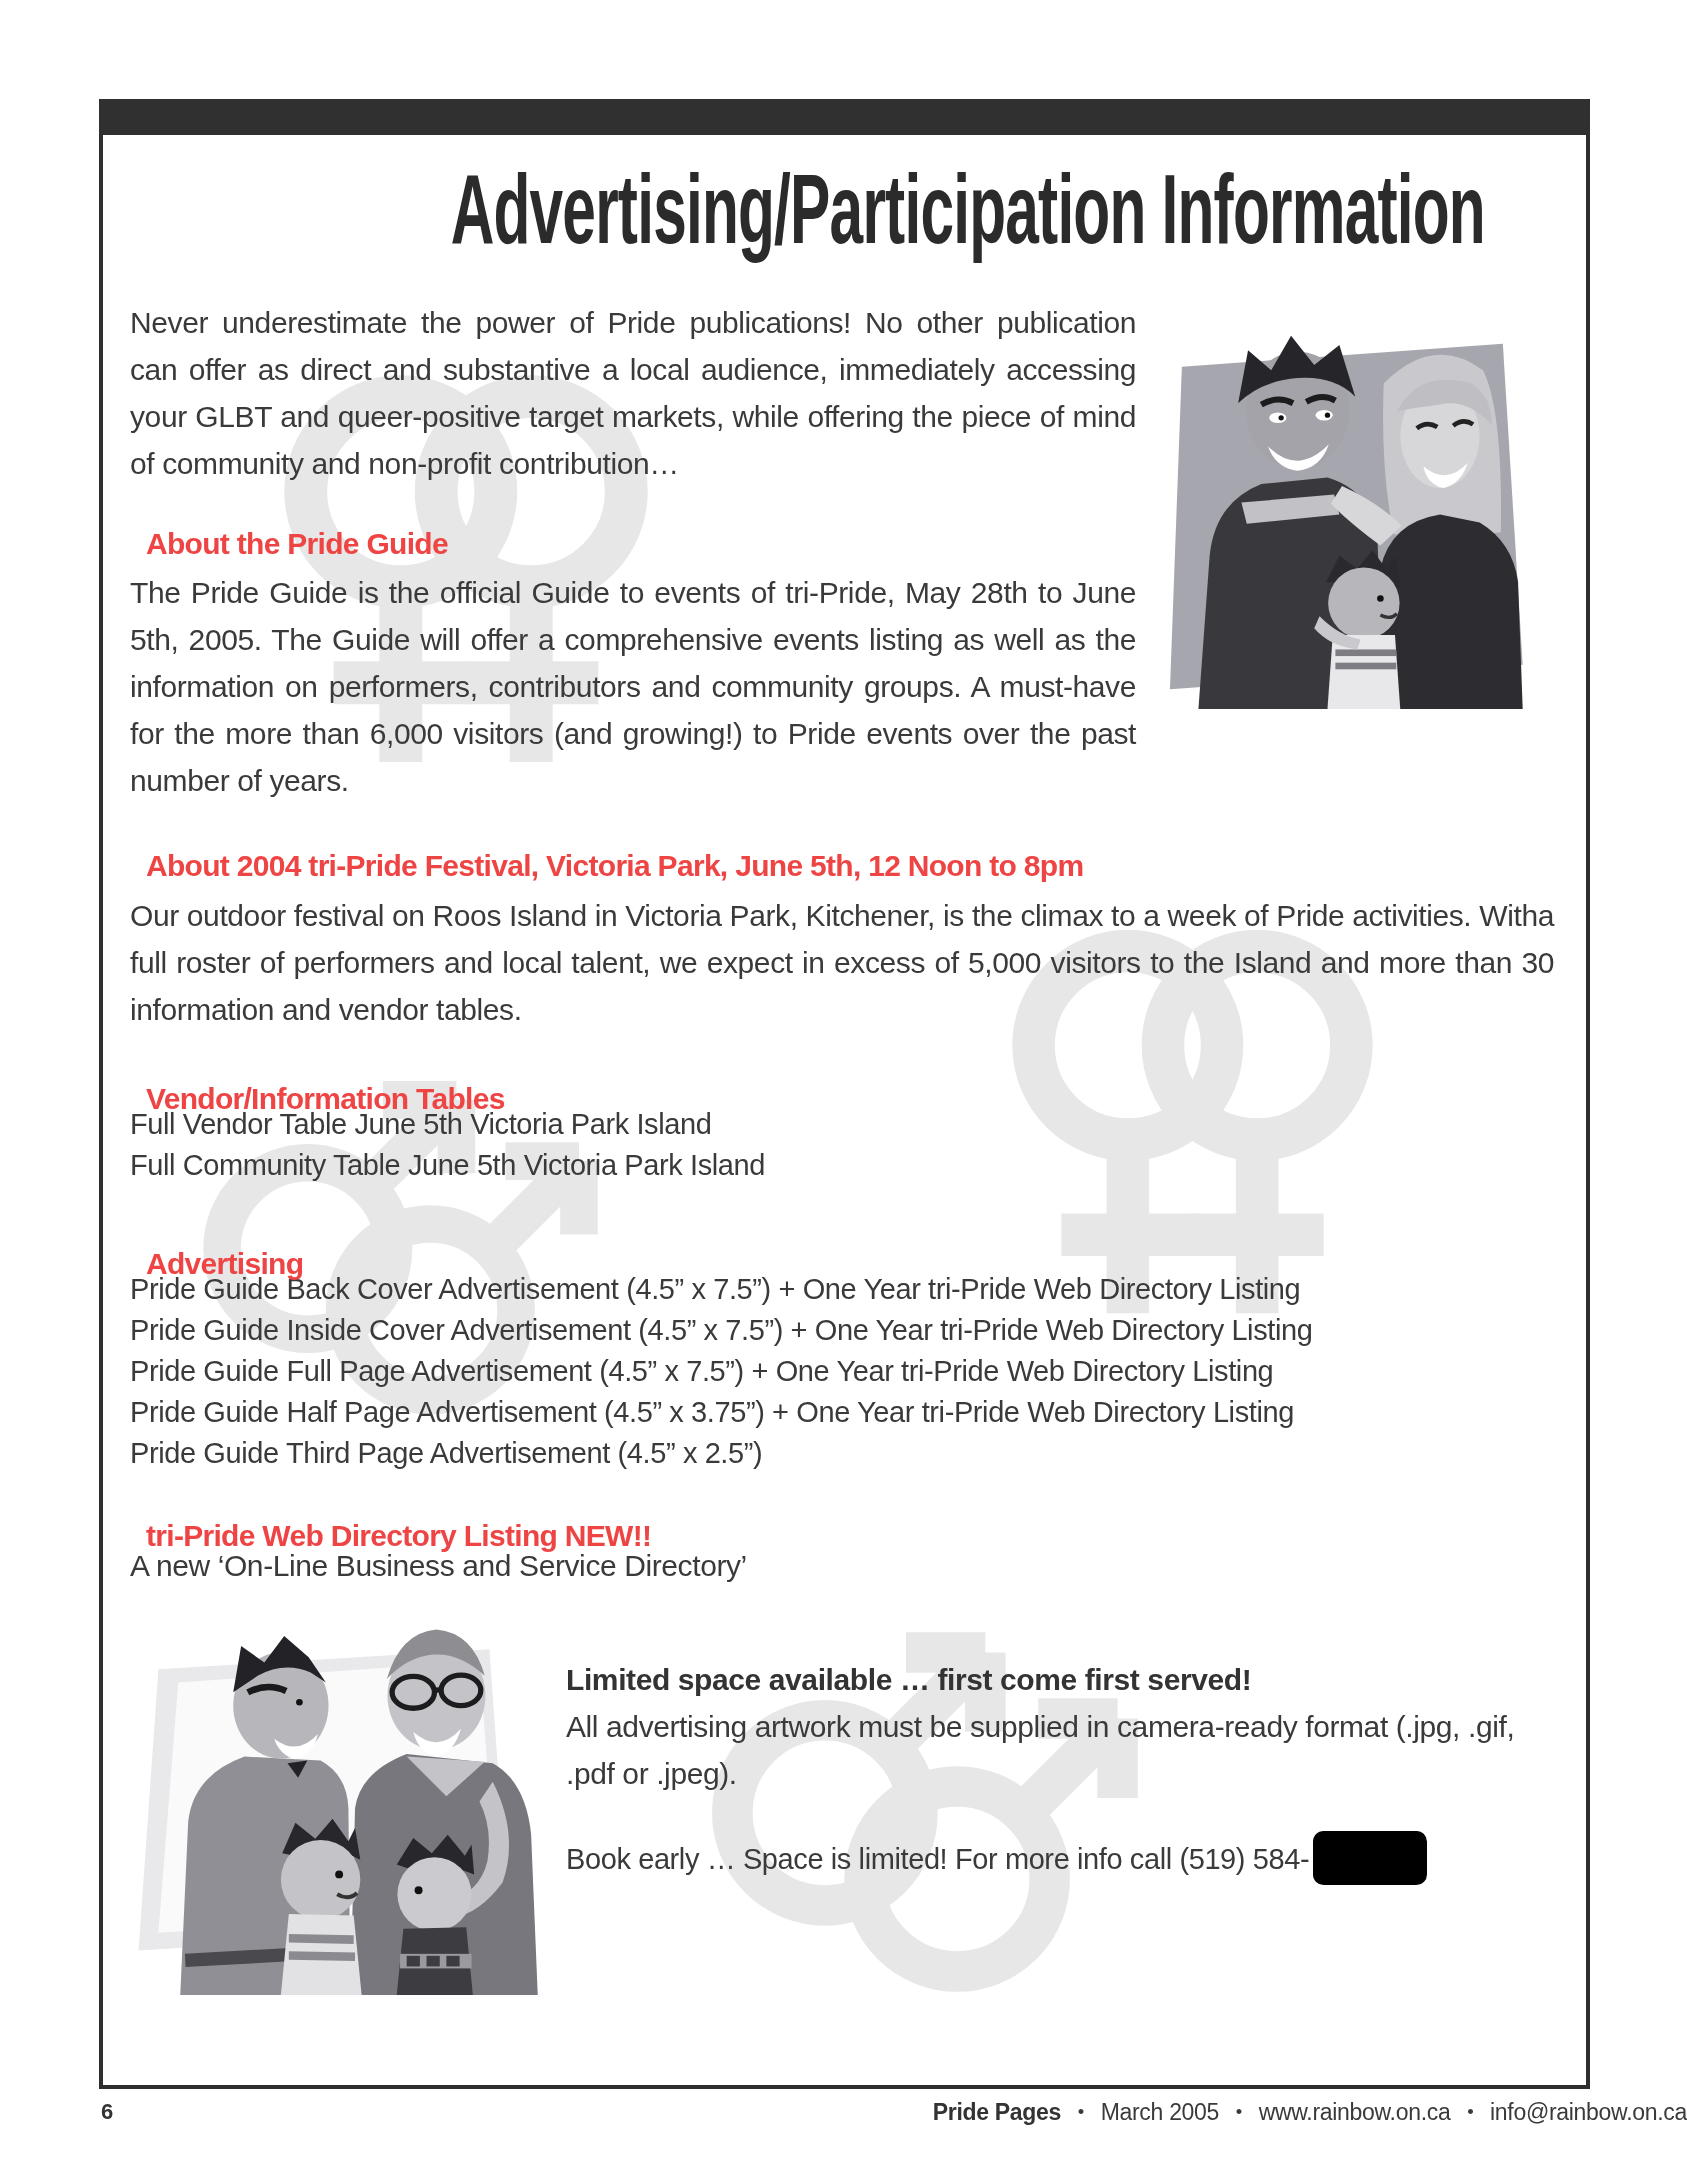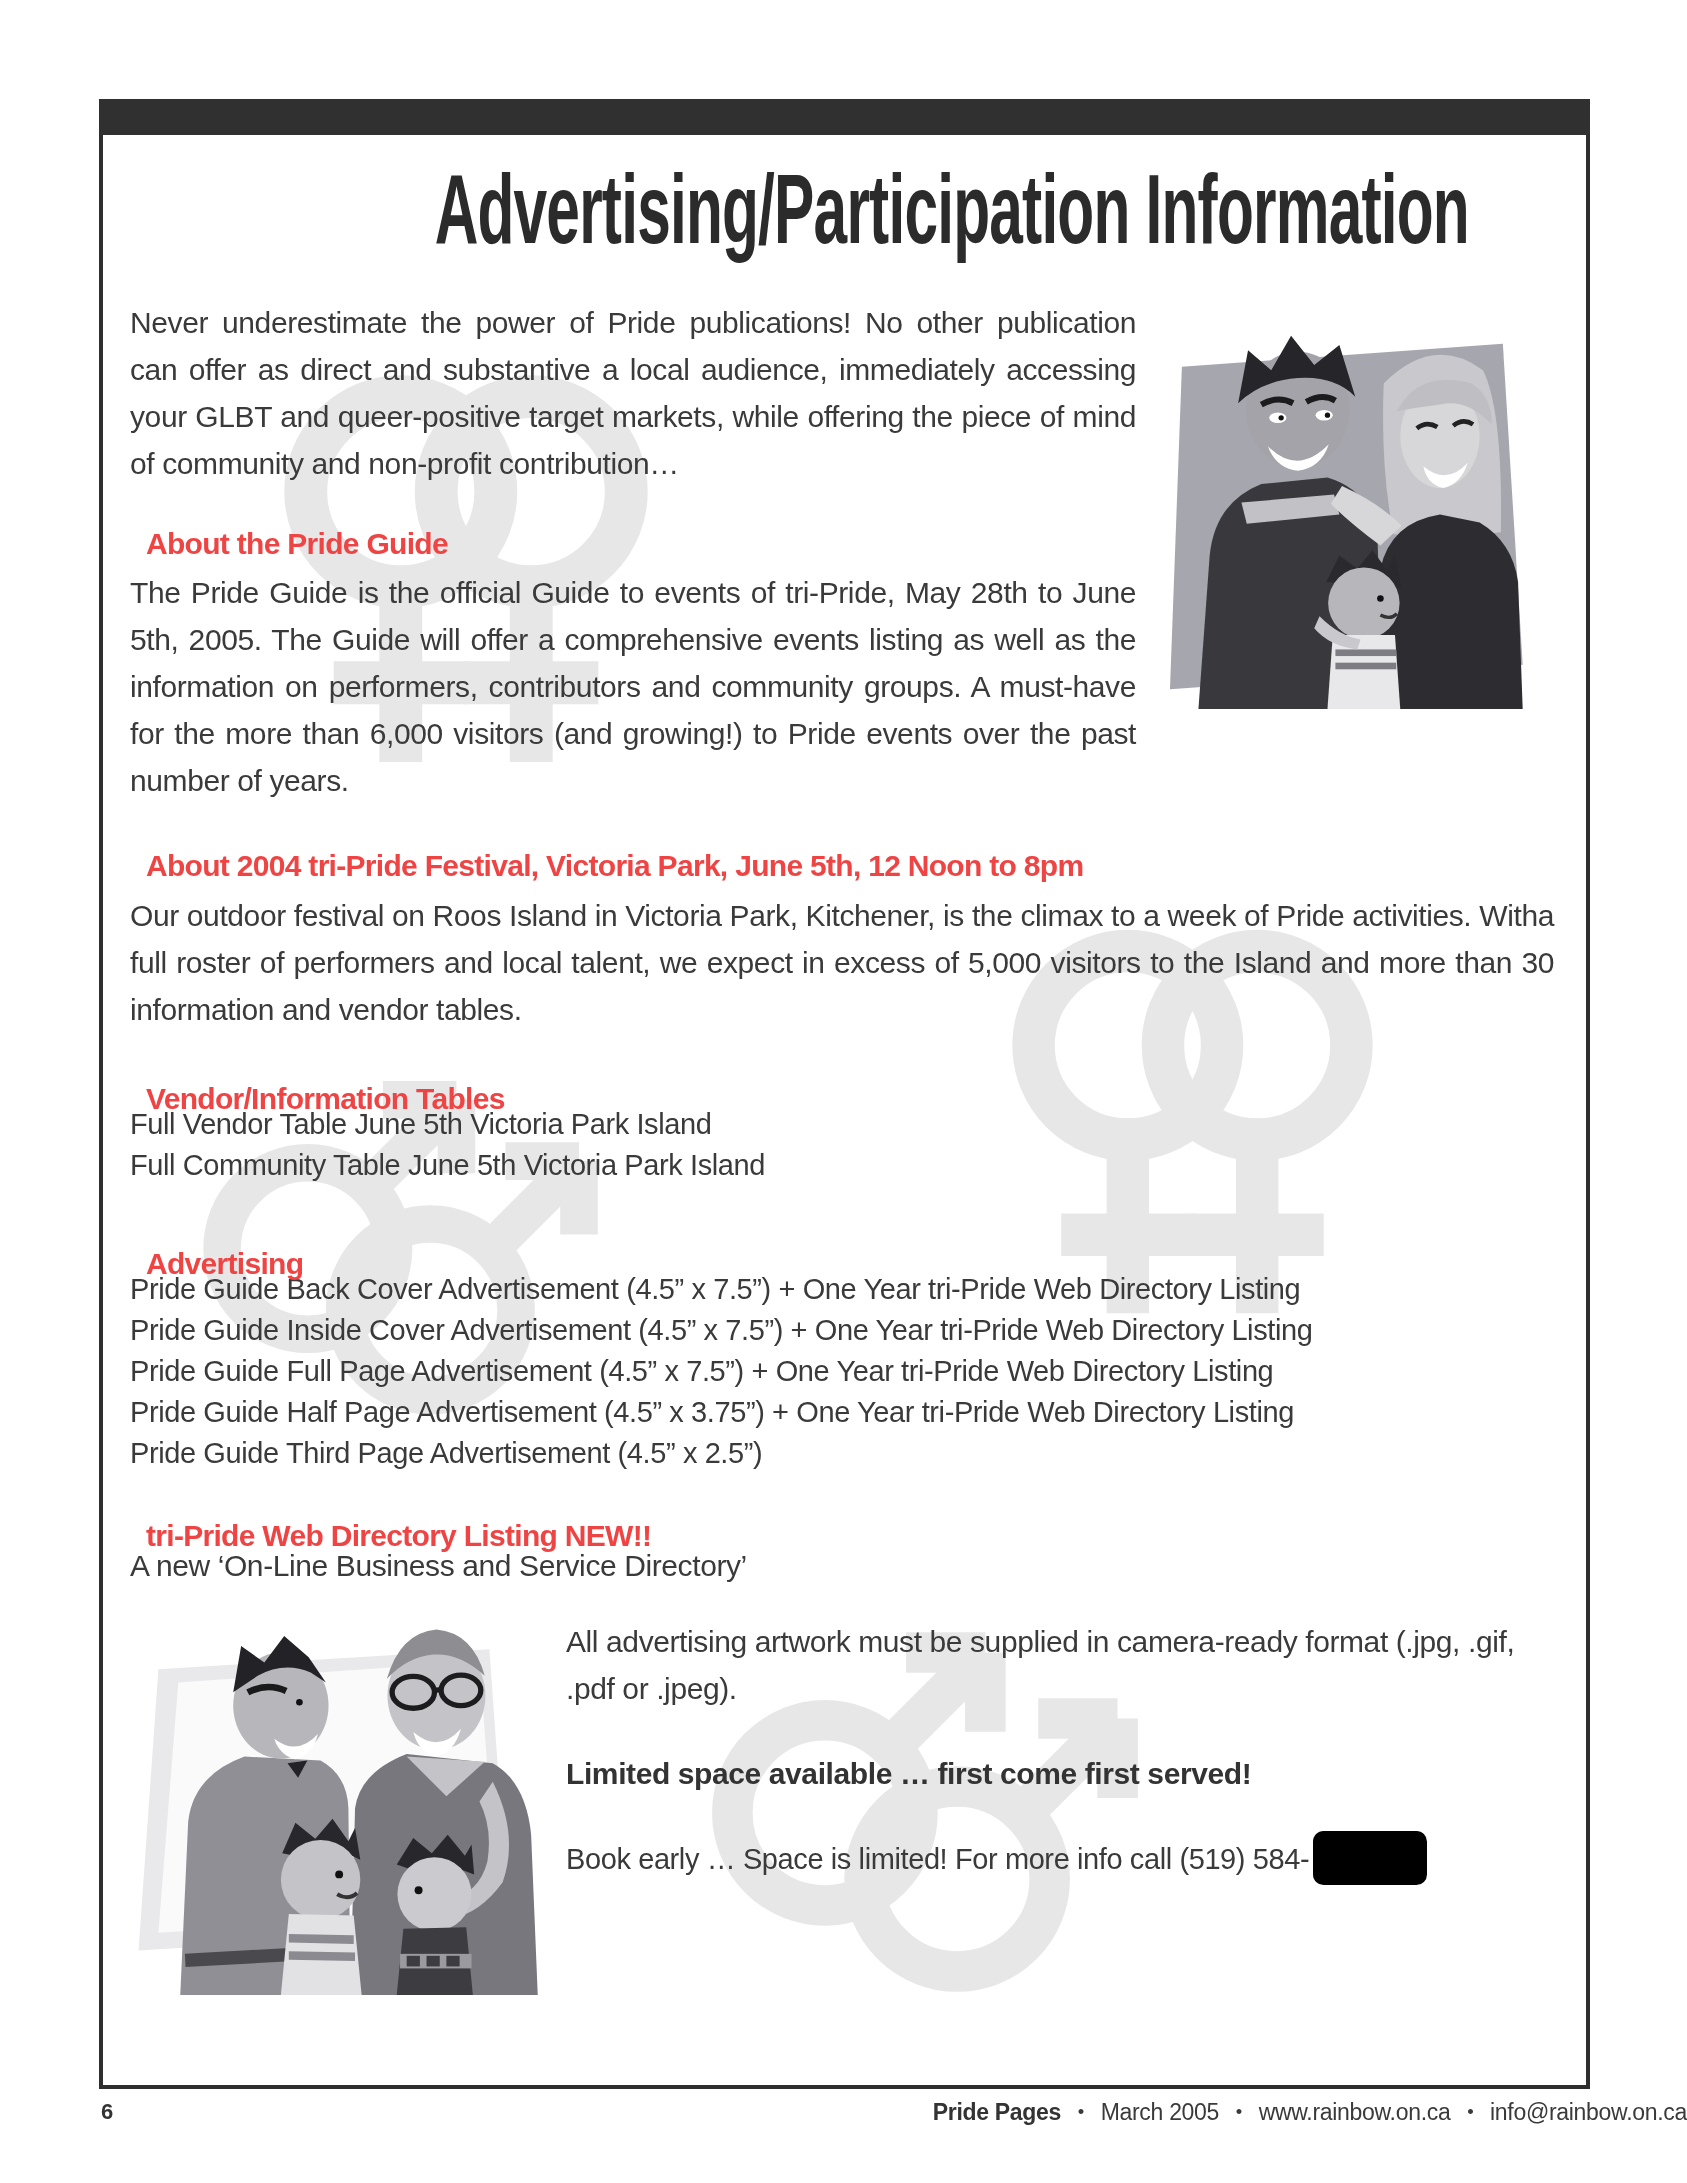--- a/index.html
+++ b/index.html
@@ -6,21 +6,21 @@
             font-family:"Liberation Sans", sans-serif;color:#3a3a3a;}
   .abs{position:absolute;}
   .page{position:relative;width:1687px;height:2183px;}
   
   .top-bar{left:99px;top:99px;width:1491px;height:36px;background:#303030;z-index:3;}
   .frame{left:99px;top:99px;width:1491px;height:1990px;border:4px solid #2e2e2e;border-top:none;
          box-sizing:border-box;z-index:1;}
   
   .wm{z-index:0;}
   
-  .title{left:104px;top:159px;width:1482px;text-align:center;z-index:4;line-height:1;}
+  .title{left:104px;top:159px;width:1482px;text-align:center;z-index:4;line-height:1;padding-left:16px;}
   .title-inner{display:inline-block;font-weight:bold;font-size:99px;letter-spacing:-1.3px;
                transform:scaleX(0.61);transform-origin:50% 0;white-space:nowrap;color:#2b2b2b;}
   
   .p{font-size:30px;line-height:47px;letter-spacing:-0.4px;margin:0;z-index:4;}
   .just{text-align:justify;}
   .h{font-size:30px;line-height:37px;font-weight:bold;letter-spacing:-0.7px;color:#ef4444;margin:16px;z-index:4;}
   .lines div{font-size:29px;line-height:41px;letter-spacing:-0.4px;}
   .bold{font-weight:bold;color:#333333;}
   .intro{left:130px;top:299px;width:1006px;}
   .illo1{left:1162px;top:304px;width:368px;height:405px;z-index:2;}
@@ -194,22 +194,22 @@
     <circle cx="472" cy="470" r="56" fill="#cbcbcf"></circle>
     <circle cx="448" cy="464" r="6" fill="#111"></circle>
     <path d="M425,522 L520,520 L530,622 L415,622 Z" fill="#3d3d41"></path>
     <rect x="420" y="560" width="108" height="22" fill="#9b9b9f"></rect>
     <rect x="430" y="563" width="20" height="16" fill="#3d3d41"></rect>
     <rect x="460" y="563" width="20" height="16" fill="#3d3d41"></rect>
     <rect x="490" y="563" width="20" height="16" fill="#3d3d41"></rect>
   </svg>
 
   <div class="abs right-block">
+    <p class="p bold rb-limited">Limited space available … first come first served!</p>
     <p class="p">All advertising artwork must be supplied in camera-ready format (.jpg, .gif, .pdf or .jpeg).</p>
-    <p class="p bold rb-limited">Limited space available … first come first served!</p>
     <div class="bookline">
       <span>Book early … Space is limited! For more info call (519) 584-</span><span class="redact"></span>
     </div>
   </div>
 
   <div class="abs pagenum">6</div>
   <div class="abs footer">
     <span class="bold">Pride Pages</span>
     <span class="dot">•</span>
     <span>March 2005</span>

